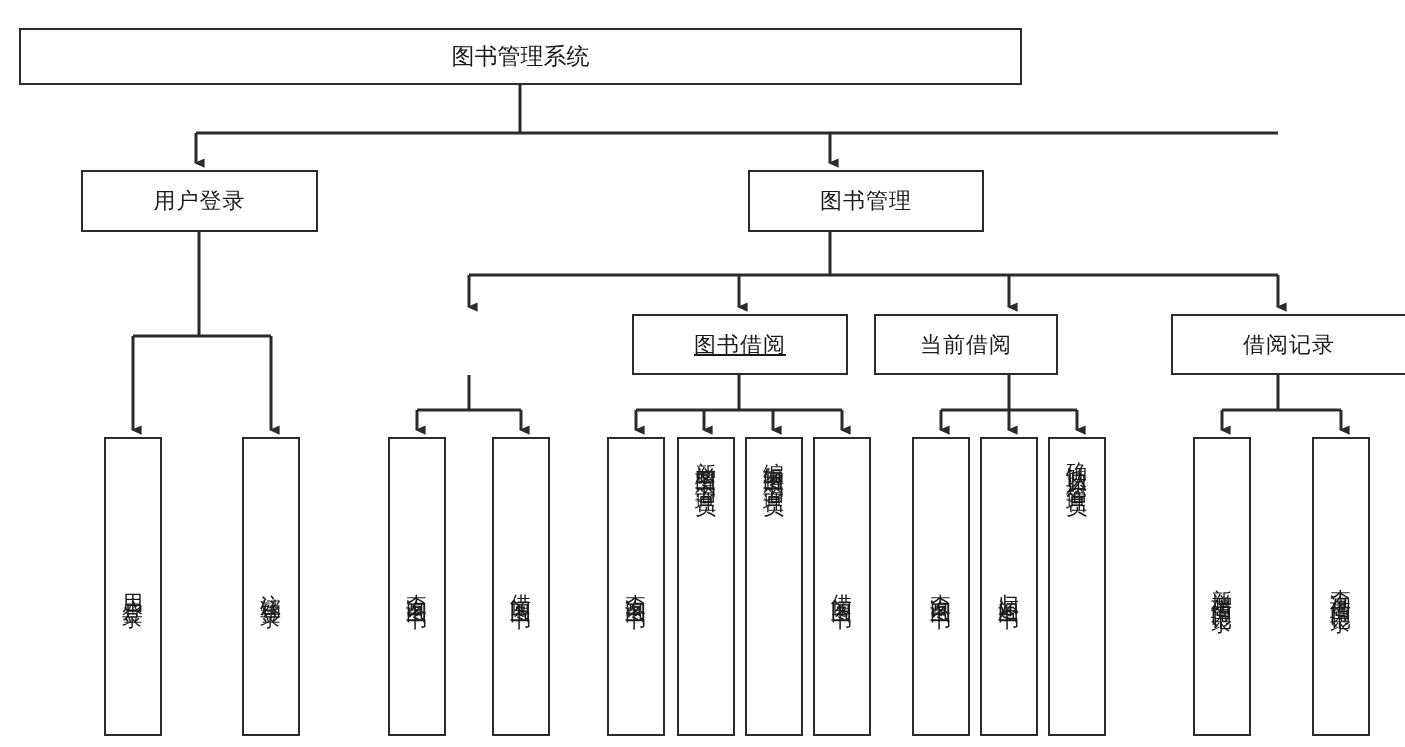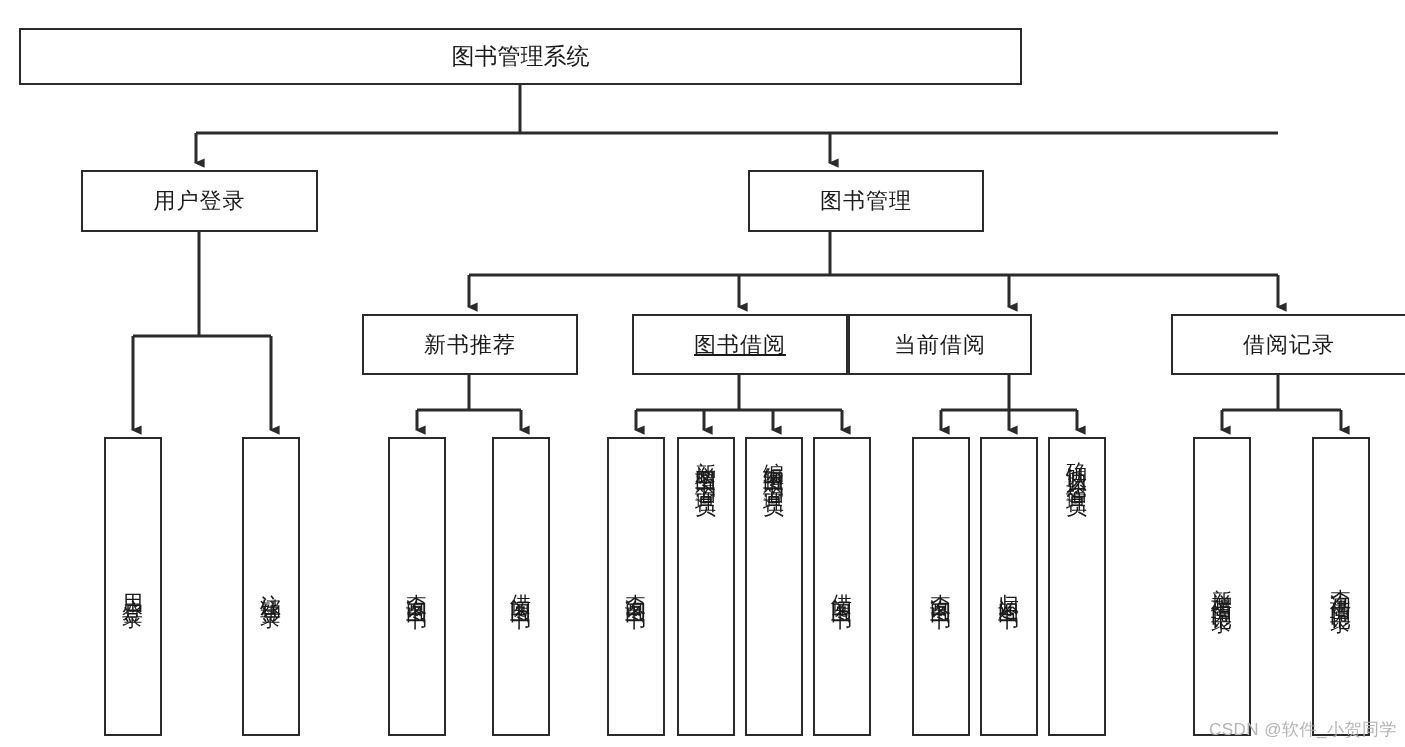--- a/index.html
+++ b/index.html
@@ -129,27 +129,24 @@
     <span>图书管理系统</span>
   </div>
 
   <div class="node horiz" style="left:81px; top:170px; width:237px; height:62px;">
     <span>用户登录</span>
   </div>
   <div class="node horiz" style="left:748px; top:170px; width:236px; height:62px;">
     <span>图书管理</span>
   </div>
 
-  <div class="node horiz" style="left:362px; top:314px; width:216px; height:61px;">
-    <span>新书推荐</span>
-  </div>
   <div class="node horiz" style="left:632px; top:314px; width:216px; height:61px;text-decoration:underline;">
     <span>图书借阅</span>
   </div>
-  <div class="node horiz" style="left:848px; top:314px; width:184px; height:61px;">
+  <div class="node horiz" style="left:874px; top:314px; width:184px; height:61px;">
     <span>当前借阅</span>
   </div>
   <div class="node horiz" style="left:1171px; top:314px; width:236px; height:61px;">
     <span>借阅记录</span>
   </div>
 
   <div class="node leaf" style="left:104px; top:437px; width:58px; height:299px;">
     <span class="vtext">用户登录</span>
   </div>
   <div class="node leaf" style="left:242px; top:437px; width:58px; height:299px;">
@@ -186,15 +183,14 @@
     <span class="vtext">确认归还（管理员）</span>
   </div>
 
   <div class="node leaf" style="left:1193px; top:437px; width:58px; height:299px;">
     <span class="vtext">新增借阅记录</span>
   </div>
   <div class="node leaf" style="left:1312px; top:437px; width:58px; height:299px;">
     <span class="vtext">查询借阅记录</span>
   </div>
 
-  <div class="watermark">CSDN @软件_小贺同学</div>
 
 </div>
 
 </body></html>

